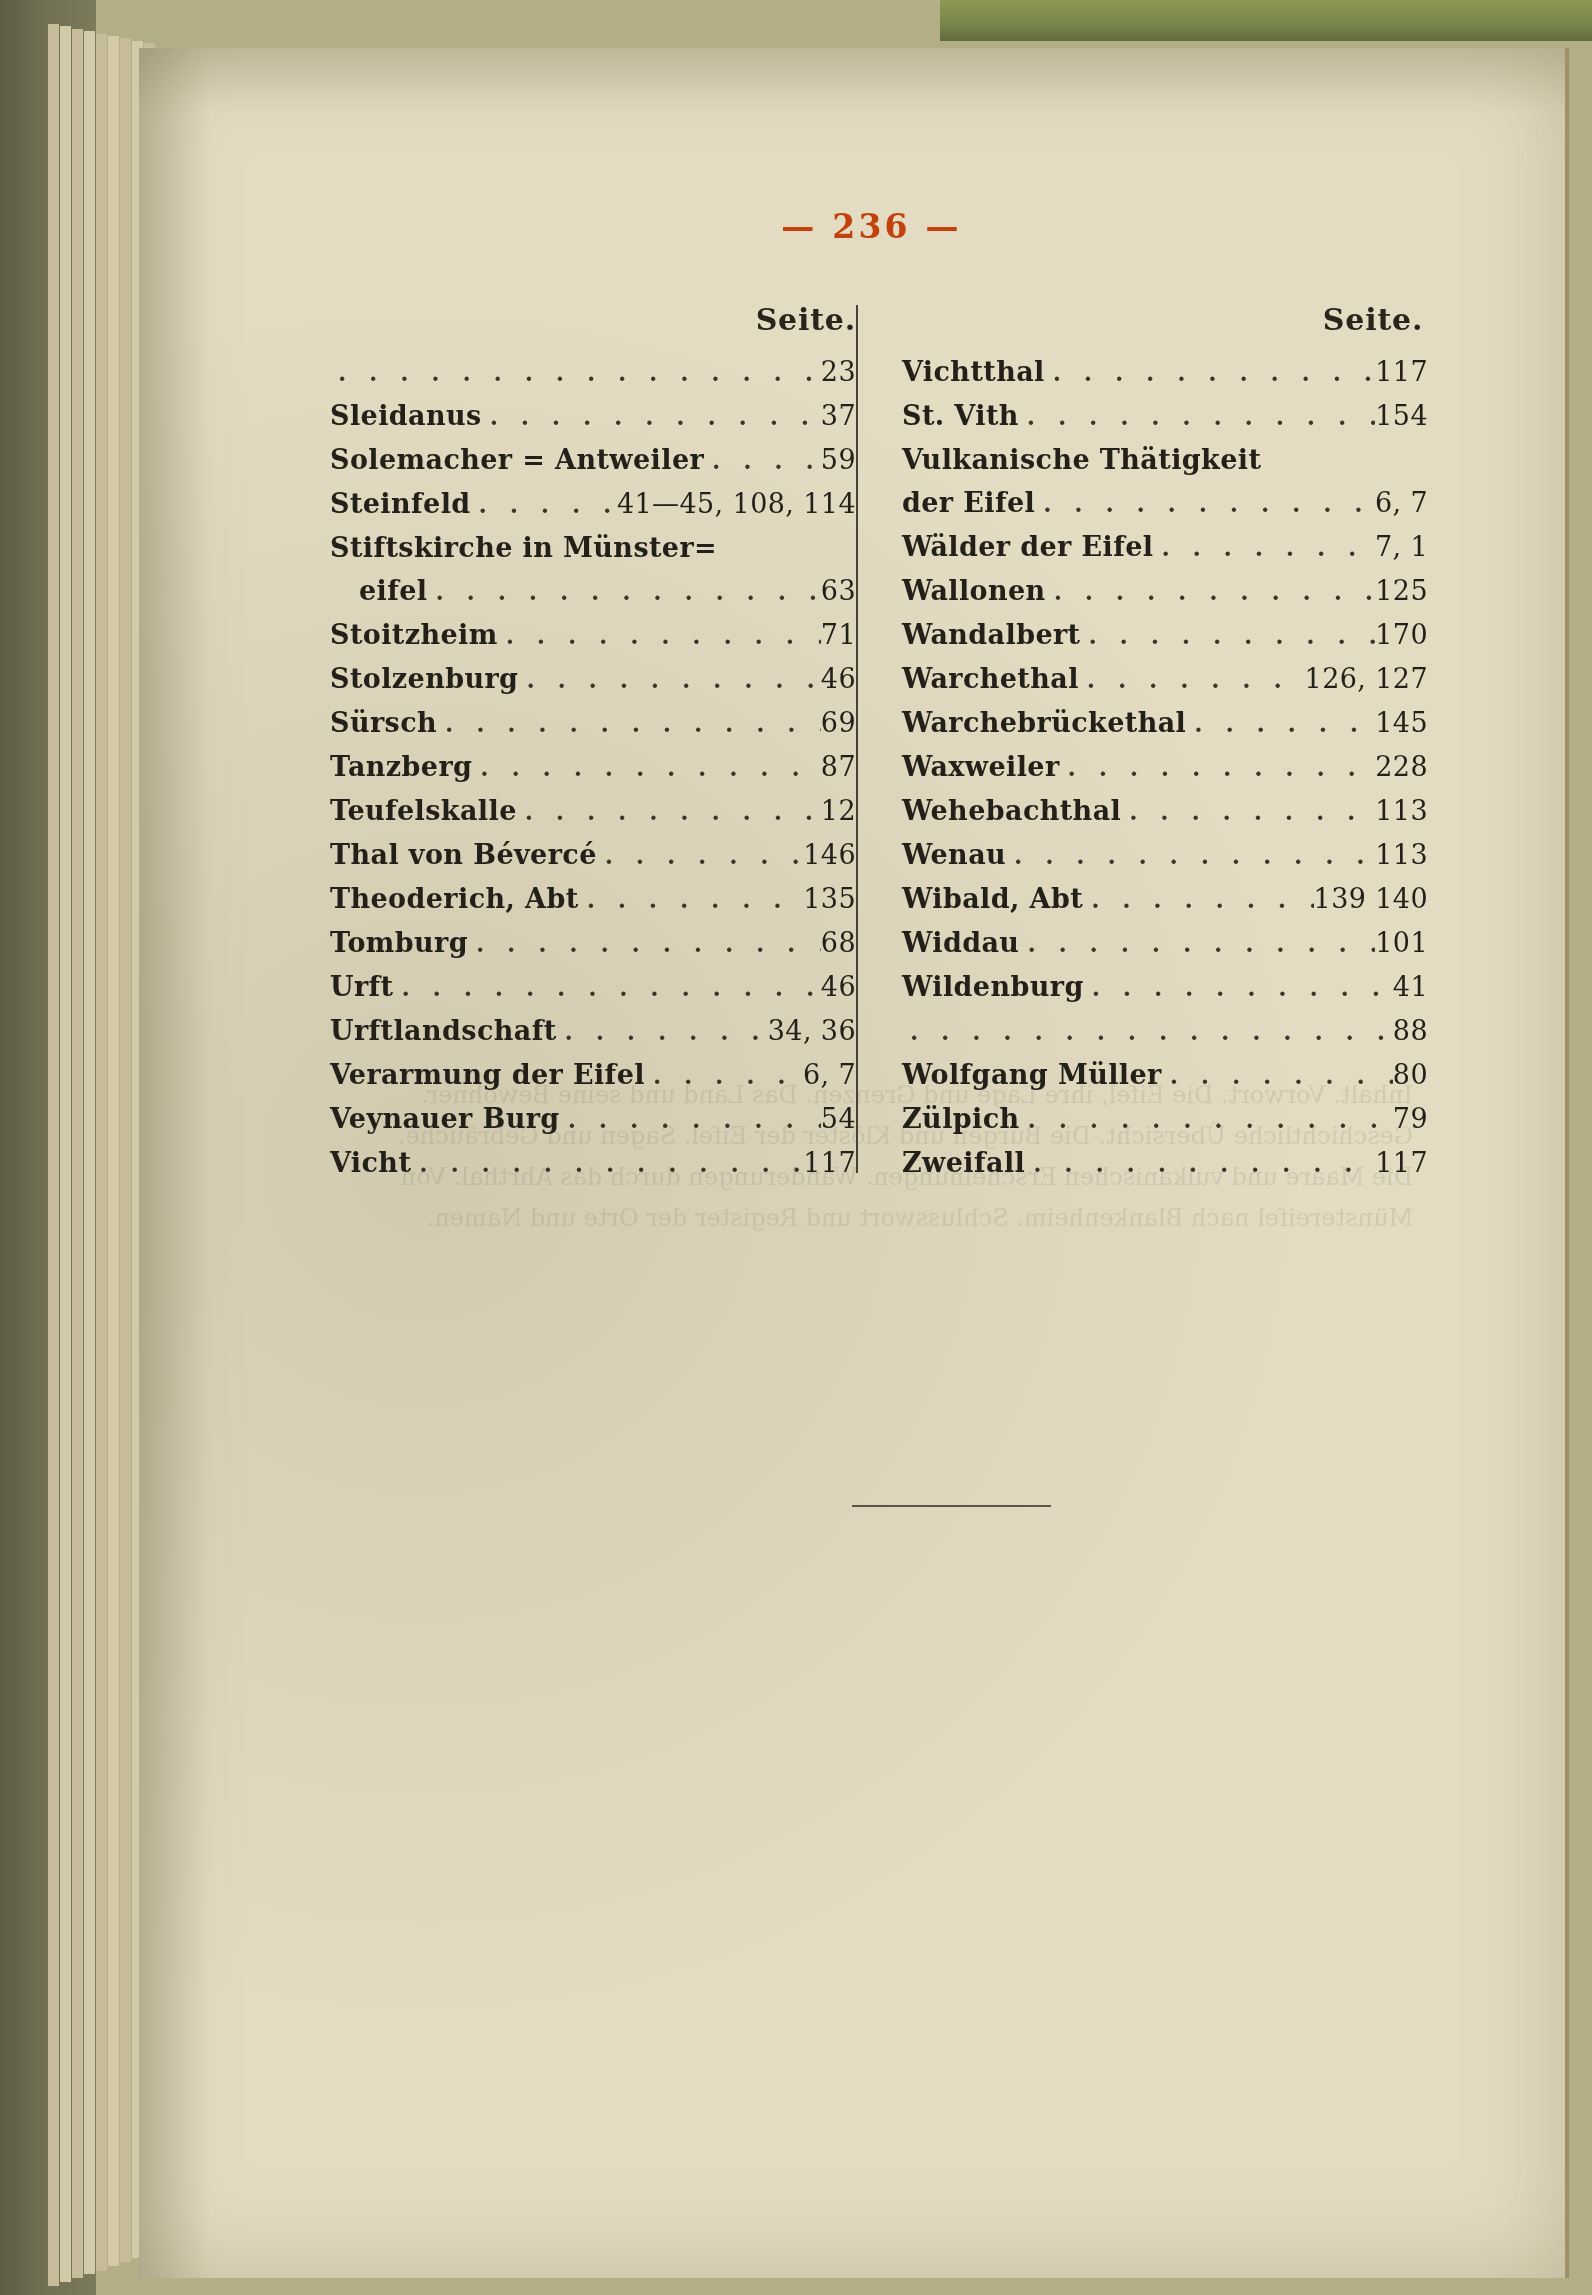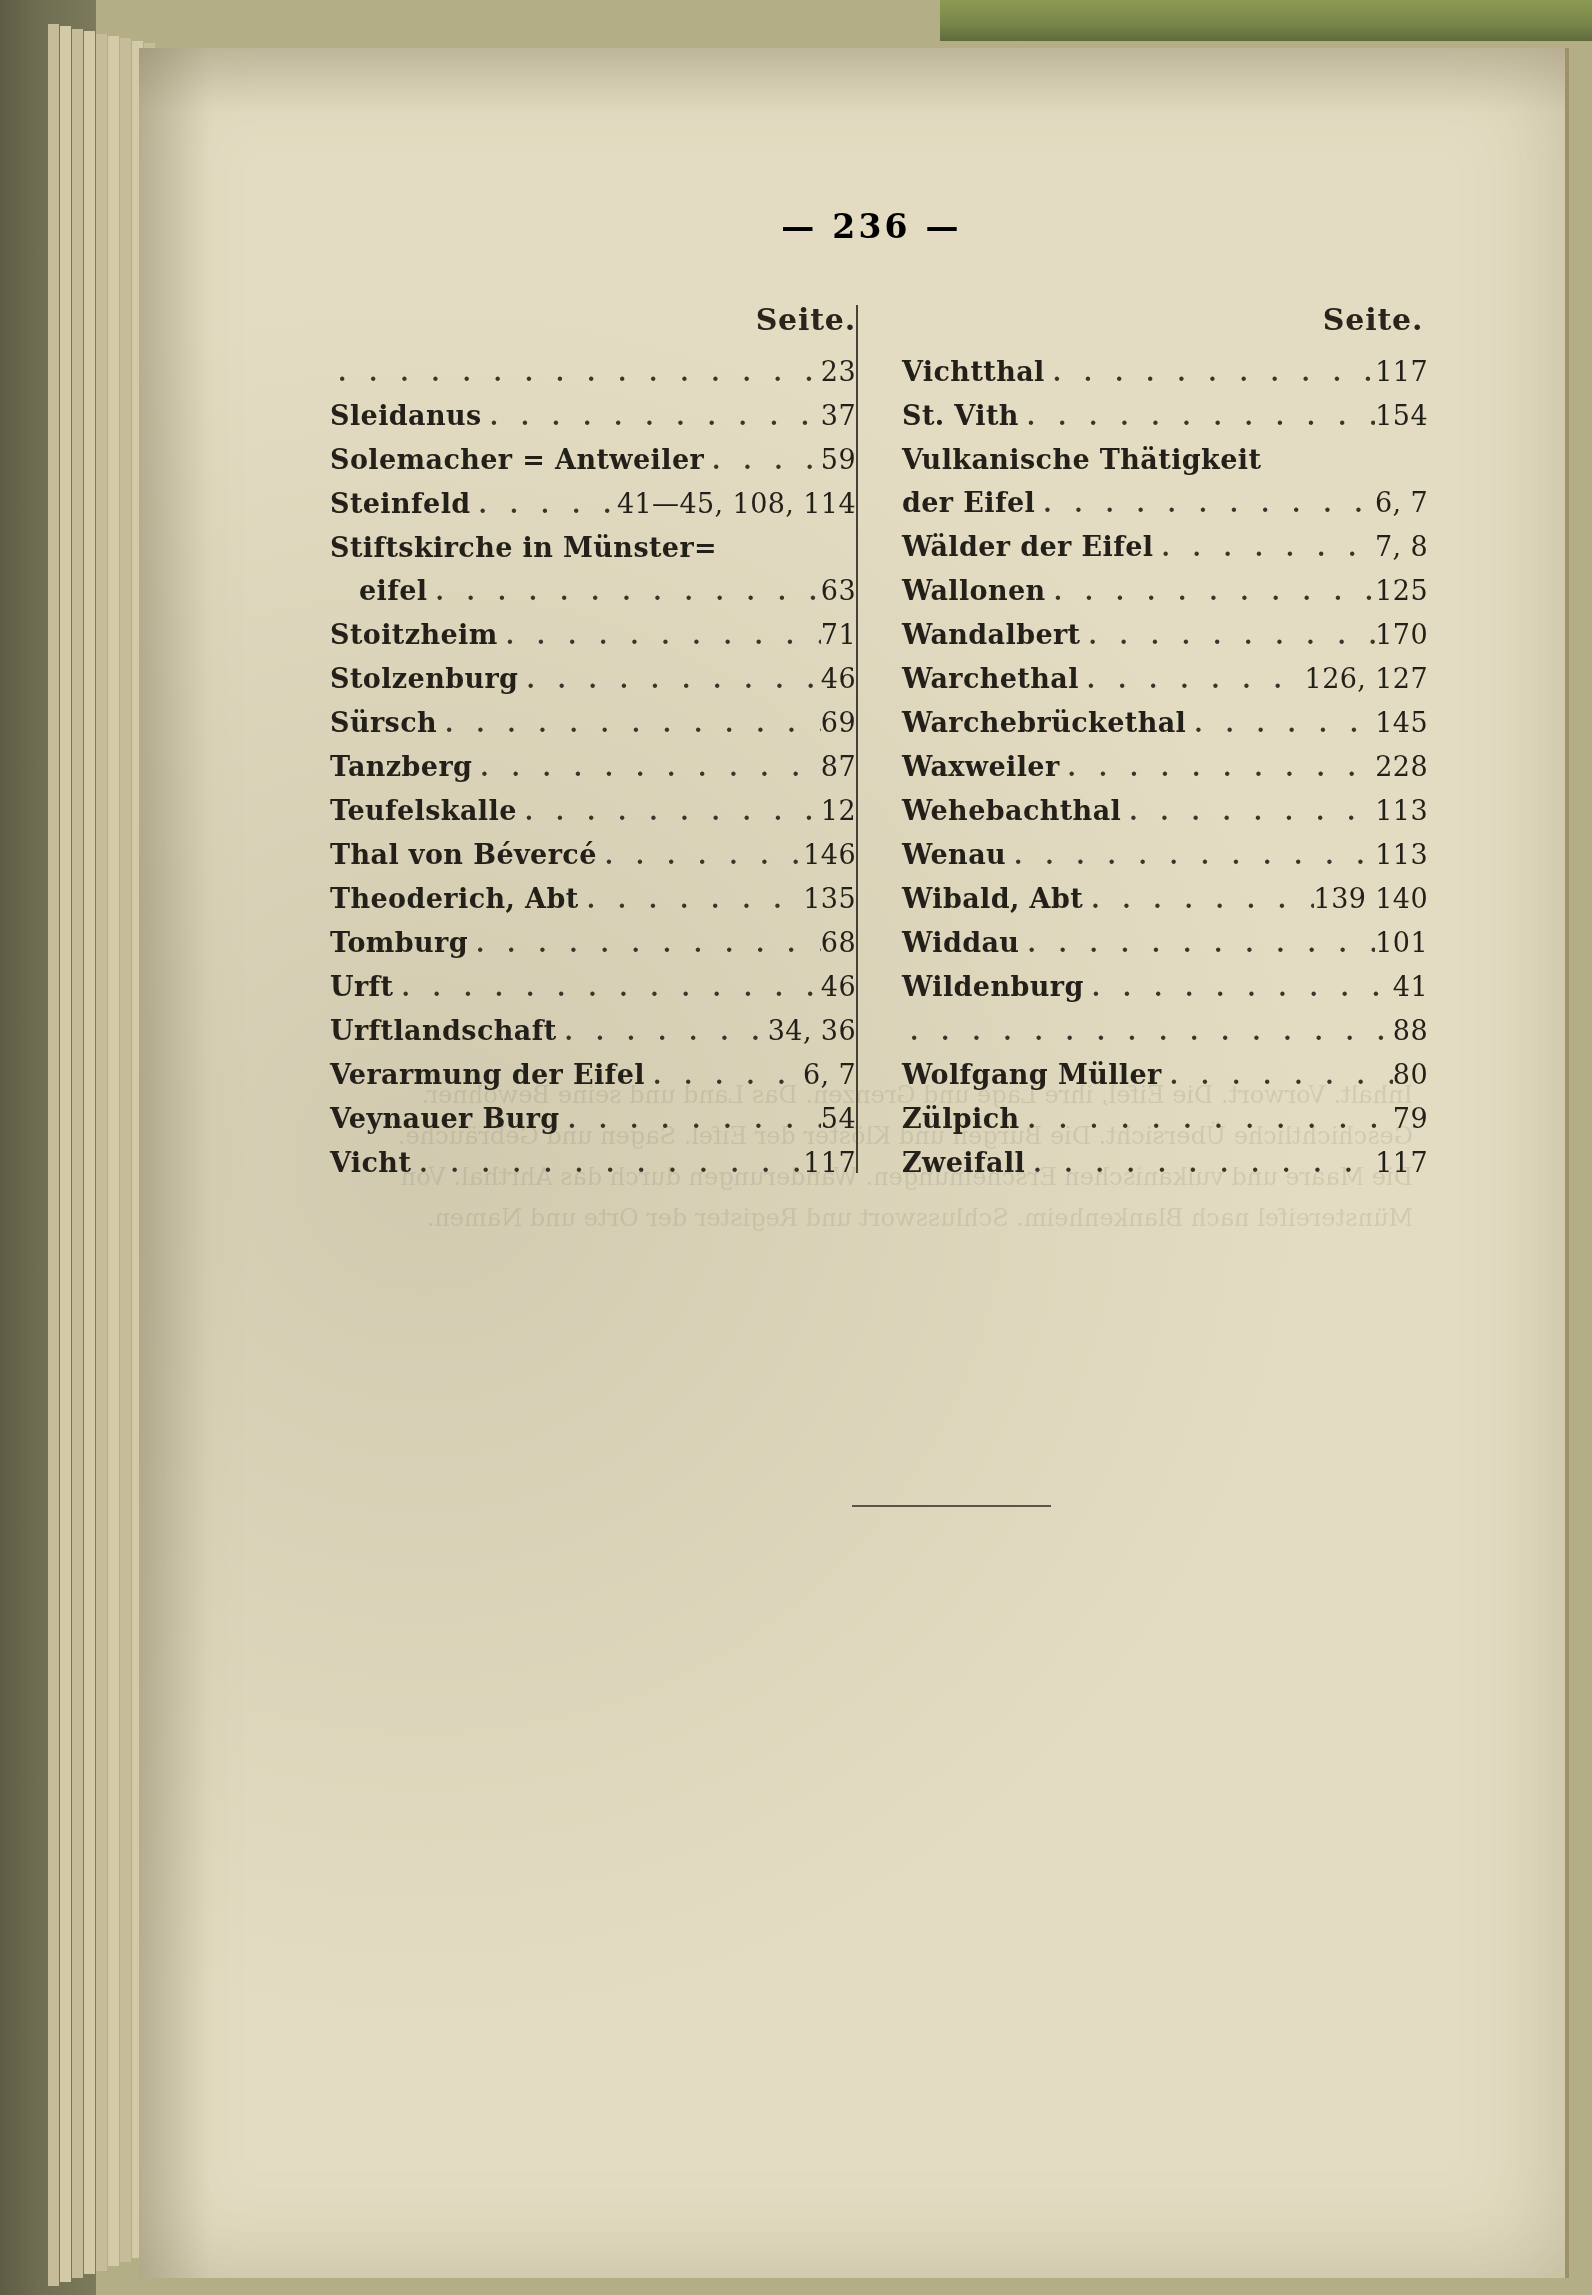--- a/index.html
+++ b/index.html
@@ -88,21 +88,21 @@
   #content {
     position: absolute;
     left: 191px;
     top: 159px;
     width: 1083px;
   }
 
   .folio {
     text-align: center;
     font-size: 33px;
-    color: #000000;
+    color: #c2410c;
     letter-spacing: 3.2px;
     margin-bottom: 56px;
     font-family: "DejaVu Serif", serif;
   }
 
   .columns {
     display: flex;
     flex-direction: row;
     align-items: flex-start;
     position: relative;
@@ -347,21 +347,21 @@
                 <span class="pg"></span>
               </div>
               <div class="entry fraktur">
                 <span class="label">der Eifel</span>
                 <span class="dots">. . . . . . . . . . . . . . . . . . . . . . . .</span>
                 <span class="pg">6, 7</span>
               </div>
               <div class="entry fraktur">
                 <span class="label">Wälder der Eifel</span>
                 <span class="dots">. . . . . . . . . . . . . . . . . . . . . . . .</span>
-                <span class="pg">7, 8</span>
+                <span class="pg">7, 1</span>
               </div>
               <div class="entry fraktur">
                 <span class="label">Wallonen</span>
                 <span class="dots">. . . . . . . . . . . . . . . . . . . . . . . .</span>
                 <span class="pg">125</span>
               </div>
               <div class="entry fraktur">
                 <span class="label">Wandalbert</span>
                 <span class="dots">. . . . . . . . . . . . . . . . . . . . . . . .</span>
                 <span class="pg">170</span>

